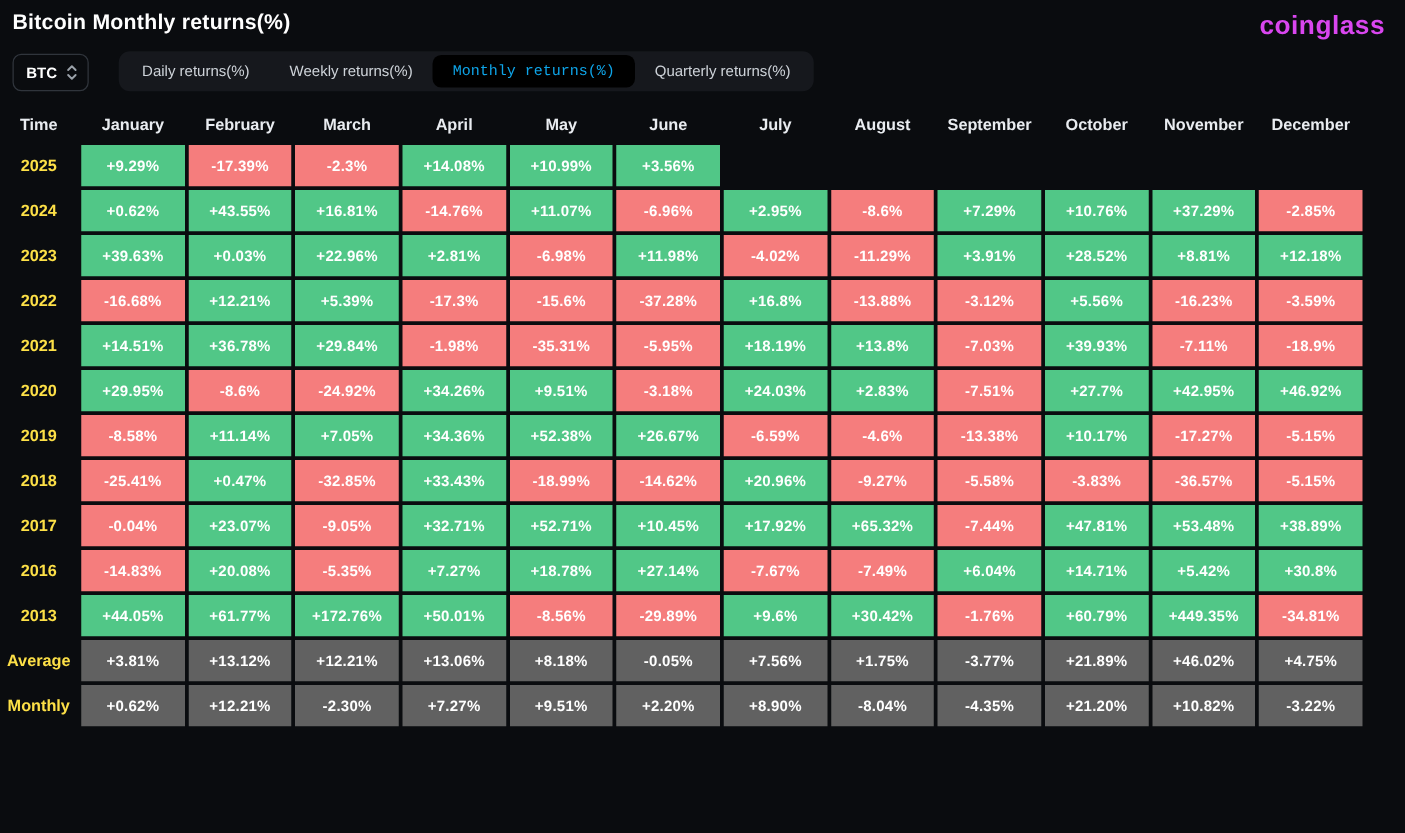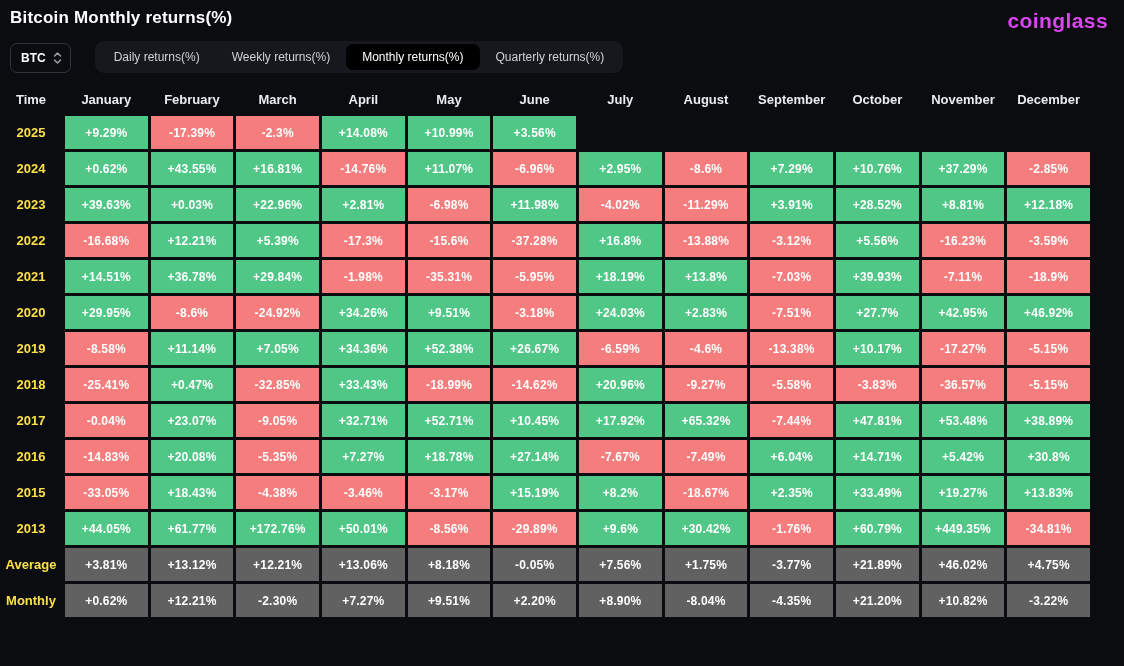--- a/index.html
+++ b/index.html
@@ -17,21 +17,21 @@
     display:inline-flex; align-items:center; gap:7px; padding:5px 8px 5px 10px;
     border:1px solid #30353c; border-radius:7px; background:transparent;
     color:#ffffff; font-size:12px; font-weight:700; cursor:pointer; height:18px;
   }
   .updown { display:inline-flex; }
   .tabs { display:inline-flex; align-items:center; background:#16181d; border-radius:9px; padding:3px; }
   .tab {
     padding:6px 16px; font-size:12px; color:#ced3d9; border-radius:7px;
     cursor:pointer; white-space:nowrap; line-height:1.2;
   }
-  .tab.active { background:#000000; color:#ffffff; }
+  .tab.active { background:#000000; color:#0ea5e9;font-family:Liberation Mono, monospace; }
 
   .table { margin:11px 0 0 0; width:1090px; }
   .grid-row { display:grid; grid-template-columns:62px repeat(12,1fr); column-gap:3px; }
   .thead { height:30px; align-items:center; margin-bottom:2px; }
   .th { text-align:center; color:#e9ecf0; font-size:13px; font-weight:600; }
   .tbody { display:flex; flex-direction:column; row-gap:3px; }
   .rowlabel {
     display:flex; align-items:center; justify-content:center;
     color:#fde047; font-size:13px; font-weight:700;
   }
@@ -233,35 +233,20 @@
           <div class="td pos">+18.78%</div>
           <div class="td pos">+27.14%</div>
           <div class="td neg">-7.67%</div>
           <div class="td neg">-7.49%</div>
           <div class="td pos">+6.04%</div>
           <div class="td pos">+14.71%</div>
           <div class="td pos">+5.42%</div>
           <div class="td pos">+30.8%</div>
         </div>
         <div class="grid-row">
-          <div class="rowlabel">2015</div>
-          <div class="td neg">-33.05%</div>
-          <div class="td pos">+18.43%</div>
-          <div class="td neg">-4.38%</div>
-          <div class="td neg">-3.46%</div>
-          <div class="td neg">-3.17%</div>
-          <div class="td pos">+15.19%</div>
-          <div class="td pos">+8.2%</div>
-          <div class="td neg">-18.67%</div>
-          <div class="td pos">+2.35%</div>
-          <div class="td pos">+33.49%</div>
-          <div class="td pos">+19.27%</div>
-          <div class="td pos">+13.83%</div>
-        </div>
-        <div class="grid-row">
           <div class="rowlabel">2013</div>
           <div class="td pos">+44.05%</div>
           <div class="td pos">+61.77%</div>
           <div class="td pos">+172.76%</div>
           <div class="td pos">+50.01%</div>
           <div class="td neg">-8.56%</div>
           <div class="td neg">-29.89%</div>
           <div class="td pos">+9.6%</div>
           <div class="td pos">+30.42%</div>
           <div class="td neg">-1.76%</div>

